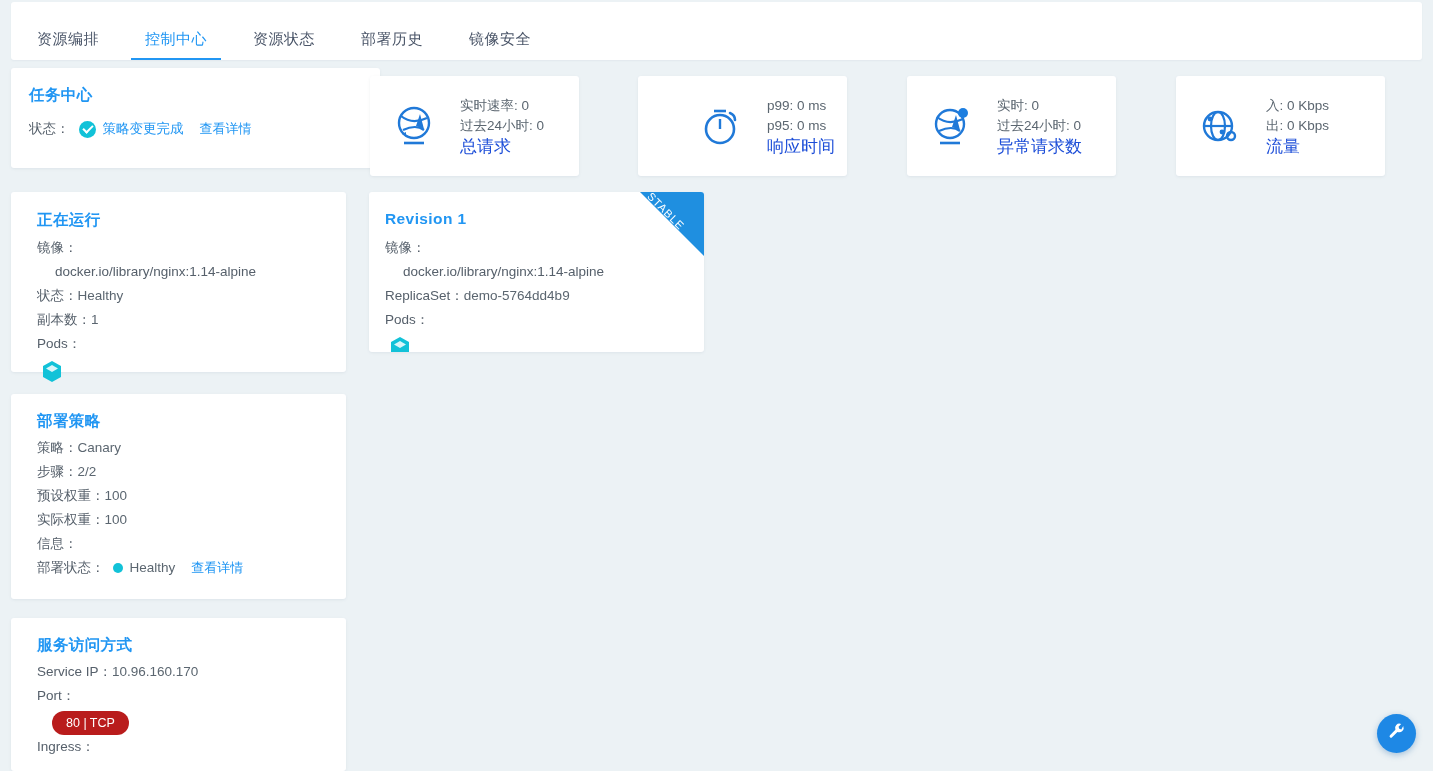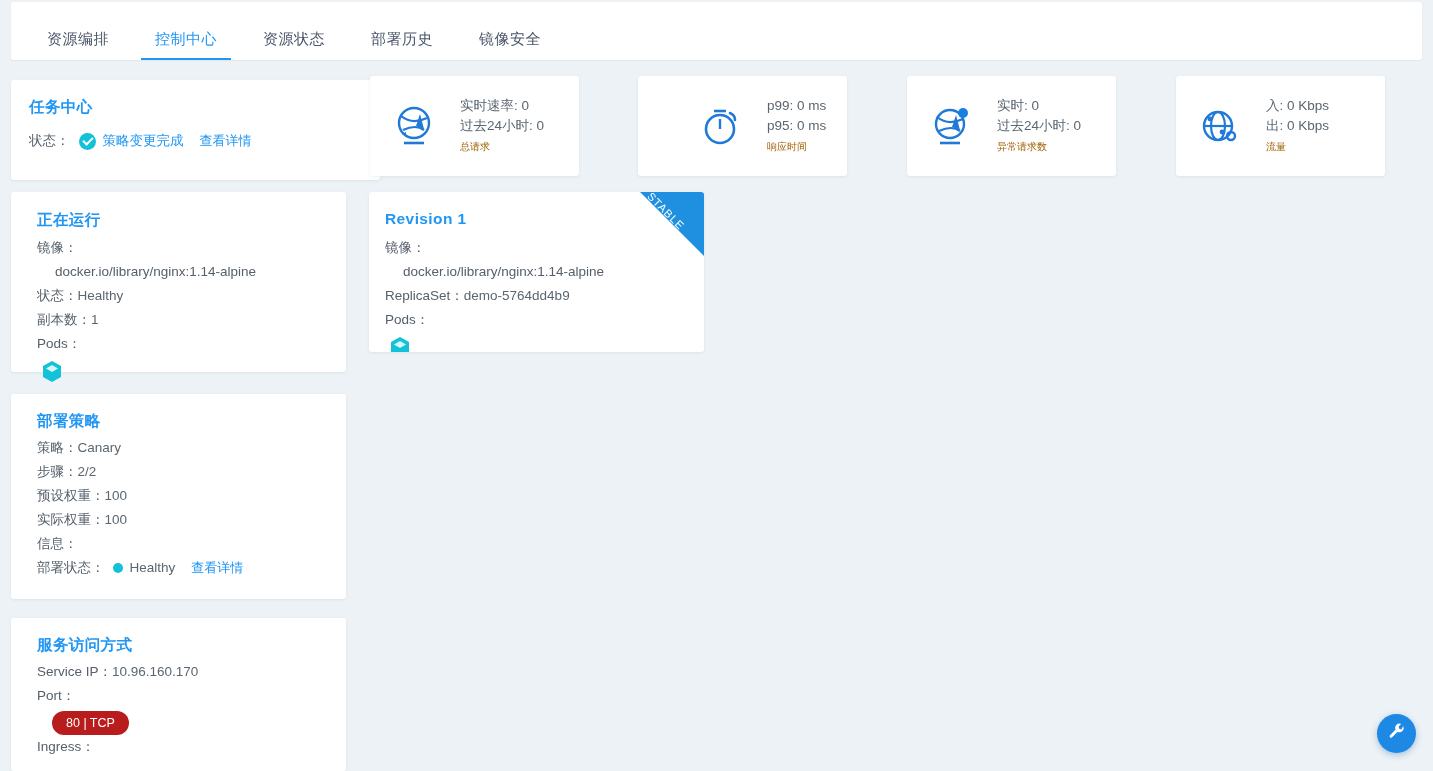--- a/index.html
+++ b/index.html
@@ -17,21 +17,21 @@
     position: absolute;
     left: 11px;
     top: 2px;
     width: 1411px;
     height: 58px;
     background: #ffffff;
     border-radius: 3px;
     box-shadow: 0 1px 2px rgba(90,120,140,0.07);
     display: flex;
     align-items: flex-end;
-    padding-left: 22px;
+    padding-left: 12px;
   }
   .tab {
     position: relative;
     font-size: 15px;
     color: #4a5568;
     padding: 0 14px 14px 14px;
     margin-right: 18px;
     cursor: pointer;
     letter-spacing: 0.5px;
     line-height: 1;
@@ -66,21 +66,21 @@
   }
   .row .val { color: #5b6670; }
   .link {
     color: #2196f3;
     font-size: 13px;
     cursor: pointer;
     margin-left: 16px;
   }
 
   
-  #task-center { left: 11px; top: 80px; width: 369px; height: 100px; }
+  #task-center { left: 11px; top: 68px; width: 369px; height: 100px; }
   #task-center .card-title { position: absolute; left: 18px; top: 17px; }
   #task-center .status-line {
     position: absolute; left: 18px; top: 52px;
     display: flex; align-items: center;
   }
   #task-center .lbl { font-size: 13.5px; color: #56606b; }
   .check-icon {
     width: 17px; height: 17px; border-radius: 50%;
     background: #12c2d8;
     margin-left: 9px;
@@ -106,21 +106,21 @@
   #metric-0 { left: 370px; }
   #metric-1 { left: 638px; padding-left: 39px; }
   #metric-2 { left: 907px; }
   #metric-3 { left: 1176px; }
   .metric .ic { width: 48px; height: 48px; margin-left: 20px; flex: 0 0 auto; }
   .metric .txt { margin-left: 22px; }
   .metric .m1, .metric .m2 {
     font-size: 13.5px; color: #5b6670; line-height: 20px; white-space: nowrap;
   }
   .metric .m3 {
-    font-size: 10px; color: #a16207; line-height: 21px; white-space: nowrap;
+    font-size: 17px; color: #1d4ed8; line-height: 21px; white-space: nowrap;
   }
 
   
   #running { left: 11px; top: 192px; width: 335px; height: 180px; }
   #running .card-title { position: absolute; left: 26px; top: 18px; text-align: right; }
   #running .body { position: absolute; left: 26px; top: 44px; }
   .indent { padding-left: 18px; }
 
   
   #revision { left: 369px; top: 192px; width: 335px; height: 160px; overflow: hidden; }

